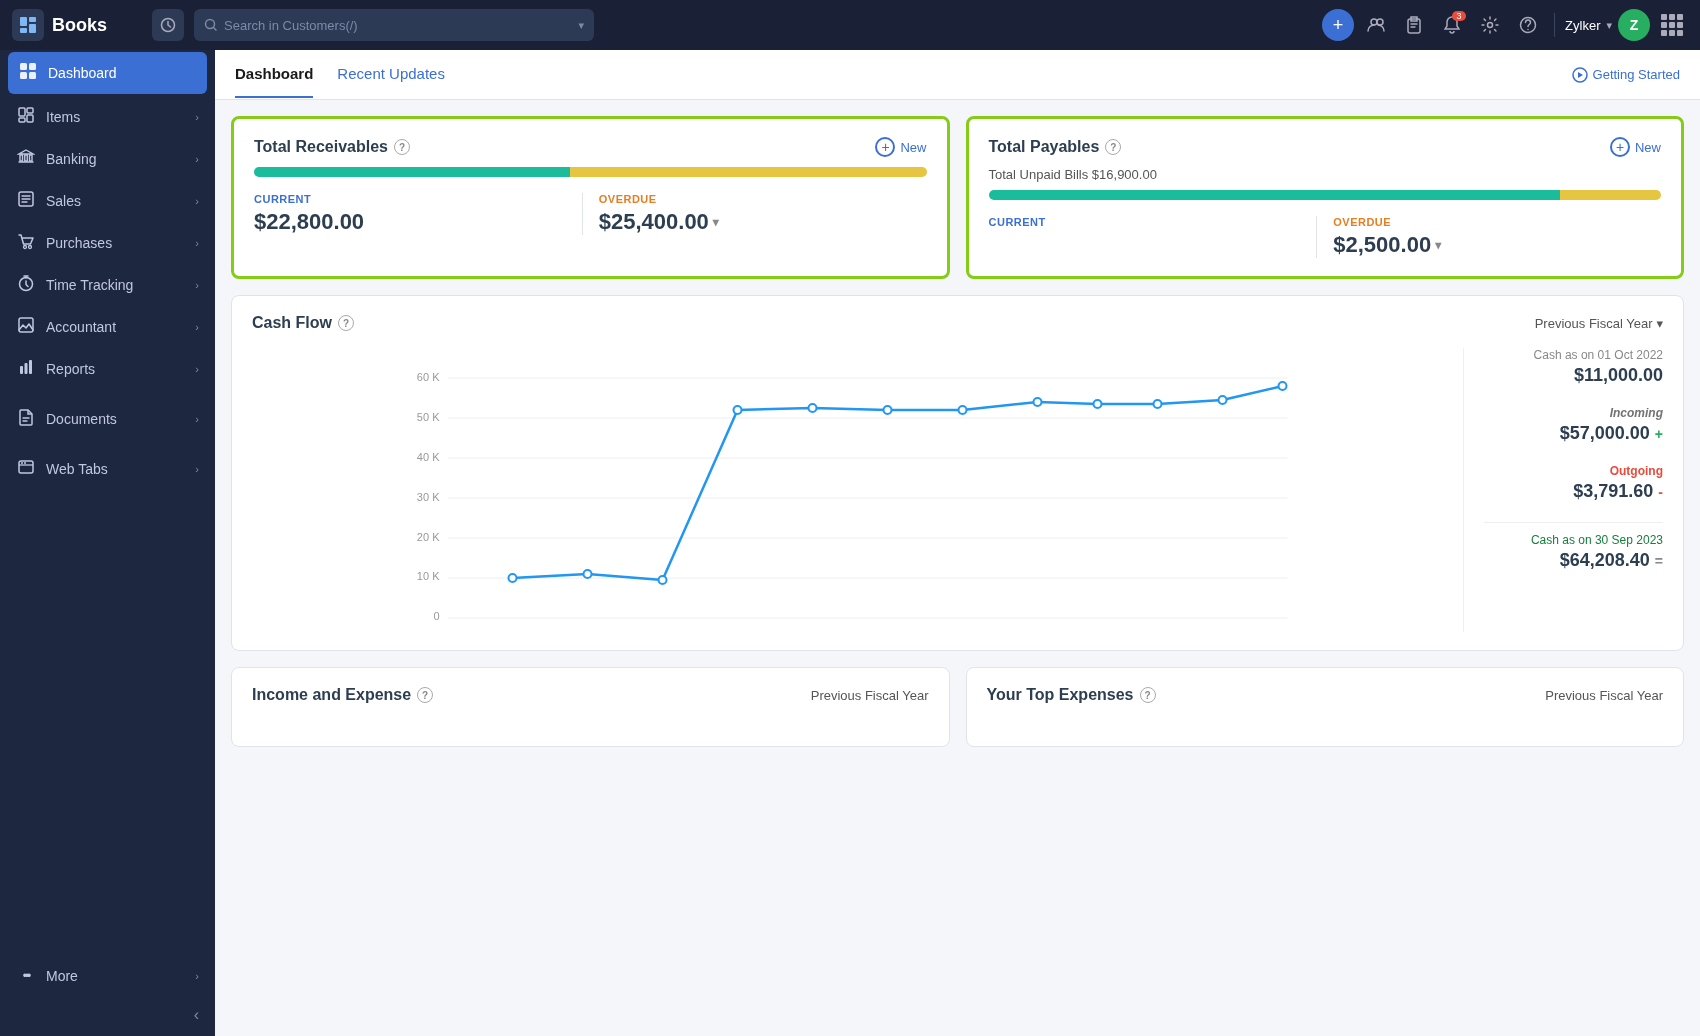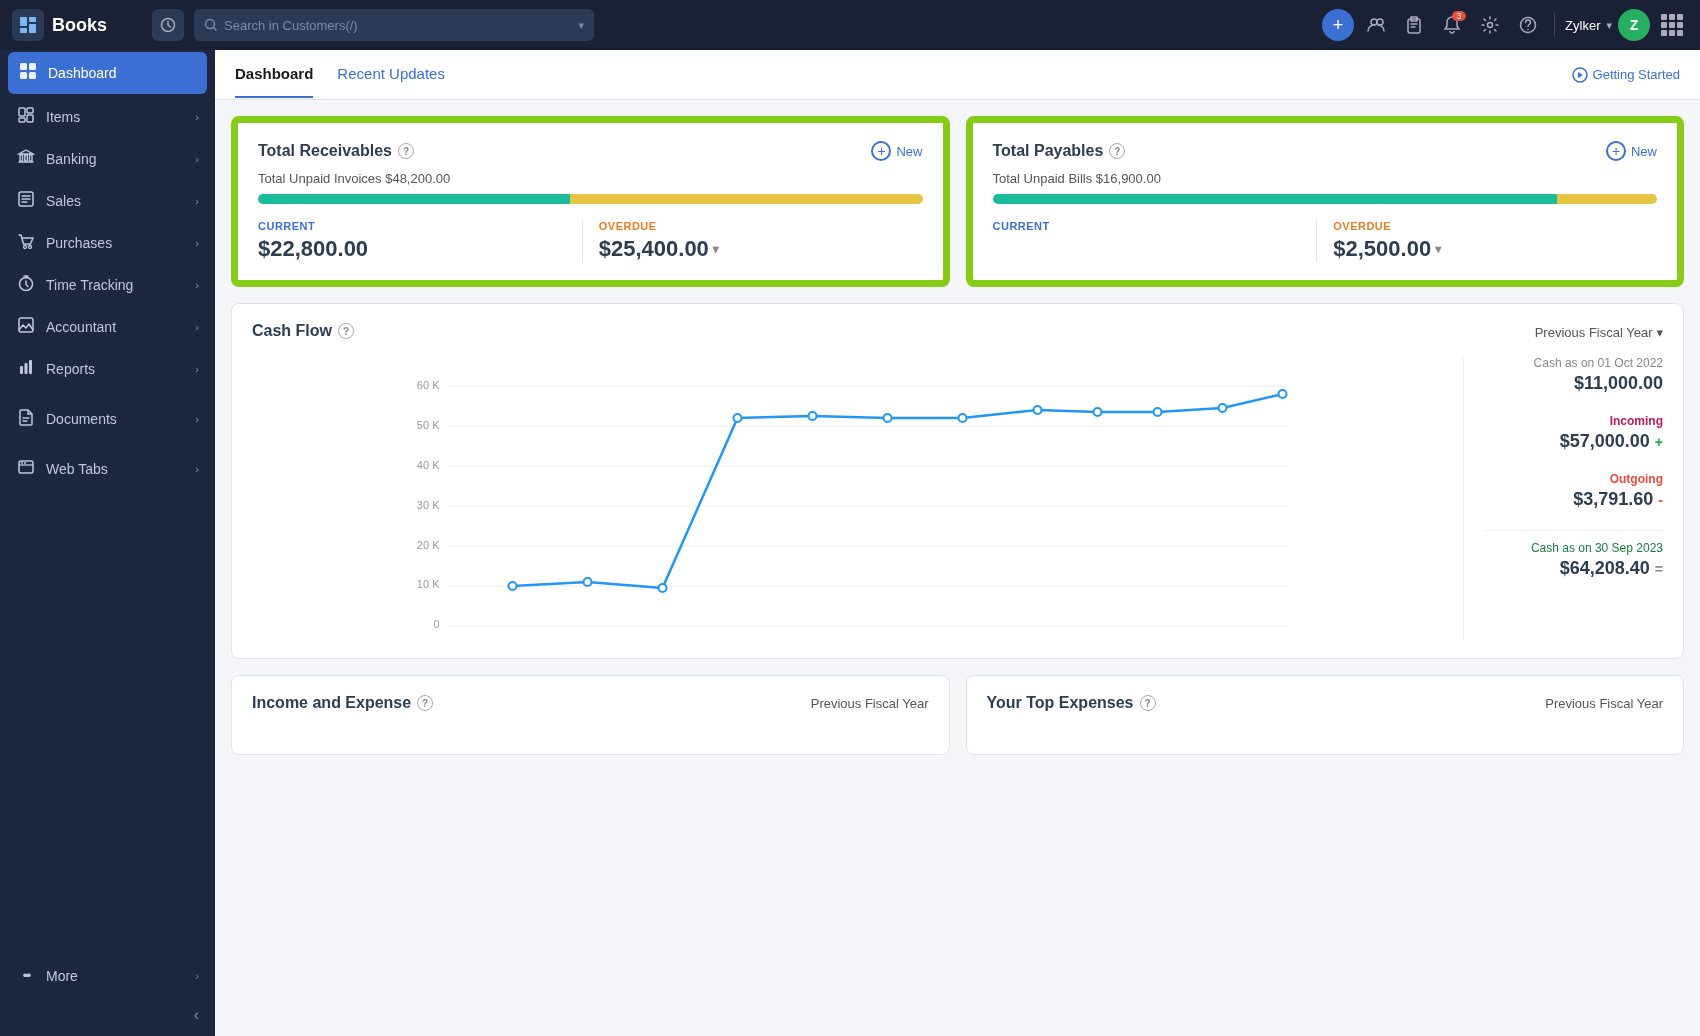--- a/index.html
+++ b/index.html
@@ -250,21 +250,21 @@
     }
     .dash-row {
       display: flex;
       gap: 16px;
     }
 
     
     .card {
       background: white;
       border-radius: 8px;
-      border: 7px solid #84cc16;
+      border: 3px solid #84cc16;
       padding: 18px 20px;
       flex: 1;
     }
     .card-header {
       display: flex;
       align-items: center;
       justify-content: space-between;
       margin-bottom: 10px;
     }
     .card-title {
@@ -371,21 +371,21 @@
       flex: 1;
     }
     .cashflow-sidebar {
       width: 200px;
       flex-shrink: 0;
       padding-left: 20px;
       border-left: 1px solid #f0f0f0;
     }
     .cf-header {
       display: flex;
-      align-items: flex-end;
+      align-items: center;
       justify-content: space-between;
       margin-bottom: 16px;
     }
     .cf-title {
       font-size: 16px;
       font-weight: 600;
       color: #2c3e50;
       display: flex;
       align-items: center;
       gap: 6px;
@@ -398,21 +398,21 @@
       align-items: center;
       gap: 4px;
     }
 
     
     .chart-svg { width: 100%; height: 280px; }
 
     
     .cf-stat { margin-bottom: 20px; text-align: right; }
     .cf-stat-label { font-size: 12px; color: #888; margin-bottom: 3px; }
-    .cf-stat-label.incoming { color: #be185d; font-weight: 600; }
+    .cf-stat-label.incoming { color: #737373; font-weight: 600; font-style: italic; }
     .cf-stat-label.outgoing { color: #e74c3c; font-weight: 600; }
     .cf-stat-label.cash-end { color: #15803d; font-size: 12px; }
     .cf-stat-value { font-size: 18px; font-weight: 600; color: #2c3e50; }
 
     
     .bottom-row-card {
       background: white;
       border-radius: 8px;
       border: 1px solid #e0e4ea;
       padding: 18px 20px;
@@ -690,21 +690,20 @@
           <div class="card-header">
             <div class="card-title">
               <span>Total Receivables</span>
               <div class="info-icon">?</div>
             </div>
             <div class="new-btn">
               <div class="plus-circle">+</div>
               <span>New</span>
             </div>
           </div>
-          <div class="unpaid-label">Total Unpaid Invoices $48,200.00</div>
           <div class="progress-bar">
             <div class="progress-current" style="width:47%"></div>
             <div class="progress-overdue"></div>
           </div>
           <div class="amounts-row">
             <div class="amount-section">
               <div class="amount-label current">CURRENT</div>
               <div class="amount-value">
                 <span>$22,800.00</span>
               </div>

